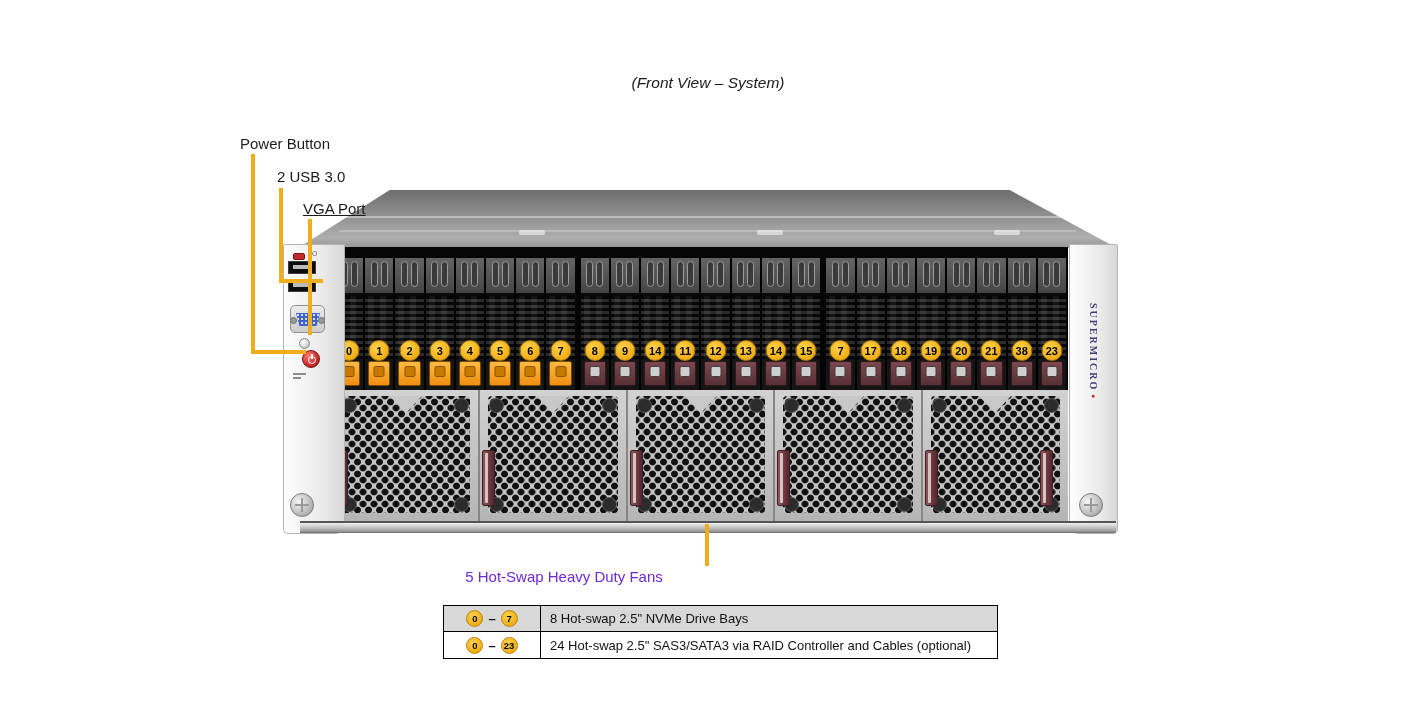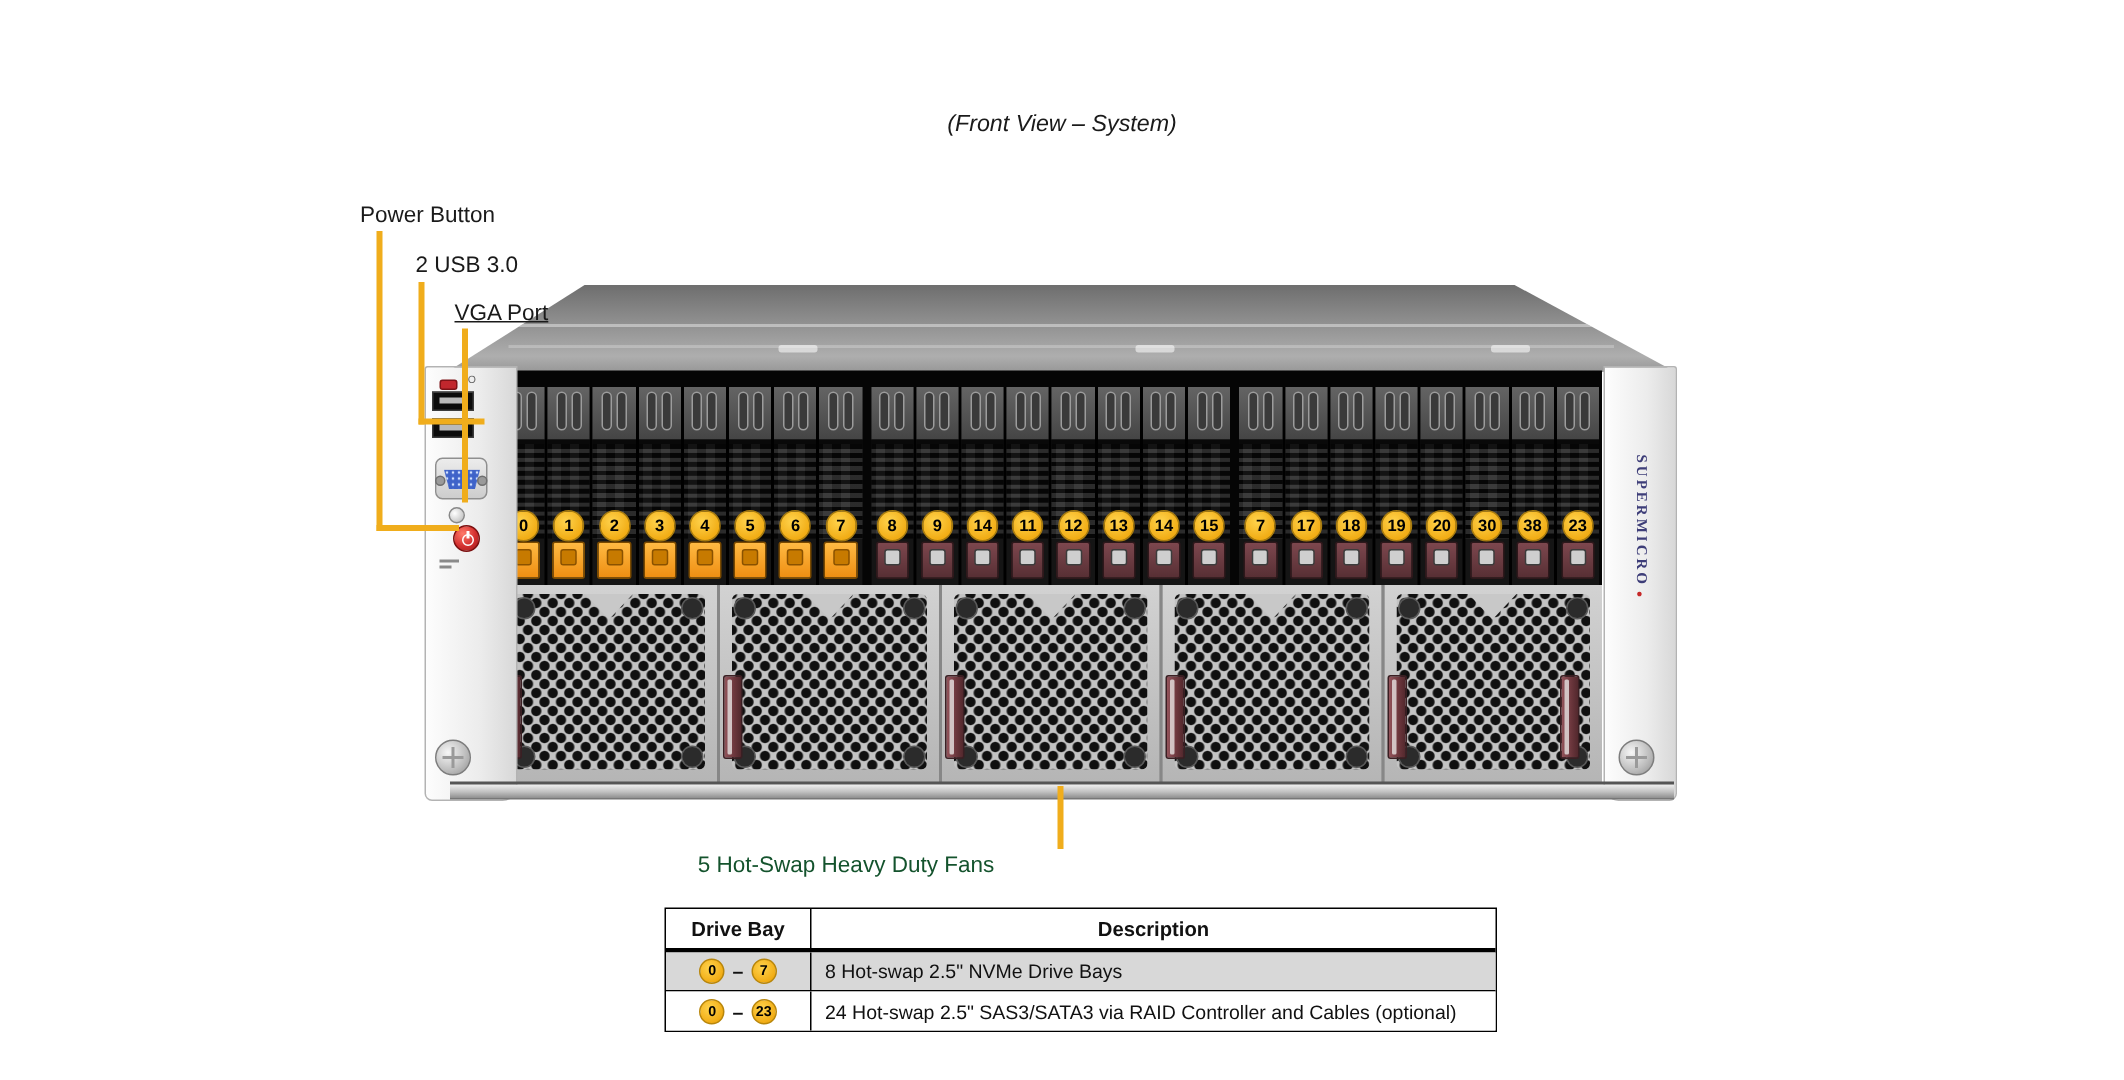--- a/index.html
+++ b/index.html
@@ -3,21 +3,21 @@
 <meta charset="utf-8">
 <style>
   html,body{margin:0;padding:0;}
   body{width:1416px;height:720px;position:relative;background:#ffffff;
        font-family:"Liberation Sans", sans-serif;color:#111;overflow:hidden;}
   .abs{position:absolute;}
 
   
   .fig-title{top:74px;left:0;width:1416px;text-align:center;font-size:15.5px;font-style:italic;color:#1a1a1a;}
   .callout-label{font-size:15px;color:#1a1a1a;white-space:nowrap;z-index:6;}
-  .fans-label{top:568px;left:0;width:1128px;text-align:center;font-size:15px;color:#14532d;z-index:6;}
+  .fans-label{top:568px;left:0;width:1128px;text-align:center;font-size:15px;color:#6d28d9;z-index:6;}
 
   
   .cline{background:#F0AD1C;z-index:5;}
 
   
   .cover{left:298px;top:190px;width:819px;height:58px;
     background:linear-gradient(180deg,#6e6e6e,#8d8d8d 40%,#aeaeae 82%,#979797);
     clip-path:polygon(11.2% 0%,86.9% 0%,100% 100%,0% 100%);}
   .cover-seam{position:absolute;left:5%;right:5%;height:1.5px;background:rgba(255,255,255,.4);}
   .cover-slot{position:absolute;top:40px;width:26px;height:5px;border-radius:2px;background:rgba(255,255,255,.55);}
@@ -372,21 +372,21 @@
             <div class="bay-num">20</div>
           </div>
           <div class="bay-latch latch-sas"></div>
         </div>
         <div class="bay">
           <div class="bay-top">
             <div class="bay-pill"></div>
             <div class="bay-pill"></div>
           </div>
           <div class="bay-mid">
-            <div class="bay-num">30</div>
+            <div class="bay-num">21</div>
           </div>
           <div class="bay-latch latch-sas"></div>
         </div>
         <div class="bay">
           <div class="bay-top">
             <div class="bay-pill"></div>
             <div class="bay-pill"></div>
           </div>
           <div class="bay-mid">
             <div class="bay-num">38</div>
@@ -457,24 +457,20 @@
   </div>
 
 <div class="abs rail"></div>
 
 <div class="abs ear ear-right">
   <div class="brand">Supermicro</div>
   <div class="thumbscrew" style="left:9px;top:248px;"></div>
 </div>
 
 <div class="abs spec-table">
-  <div class="t-row t-head">
-    <div class="c1">Drive Bay</div>
-    <div class="c2">Description</div>
-  </div>
   <div class="t-row t-r1">
     <div class="c1">
       <span class="badge">0</span>
       <span class="dash">–</span>
       <span class="badge">7</span>
     </div>
     <div class="c2">8 Hot-swap 2.5" NVMe Drive Bays</div>
   </div>
   <div class="t-row t-r2">
     <div class="c1">

